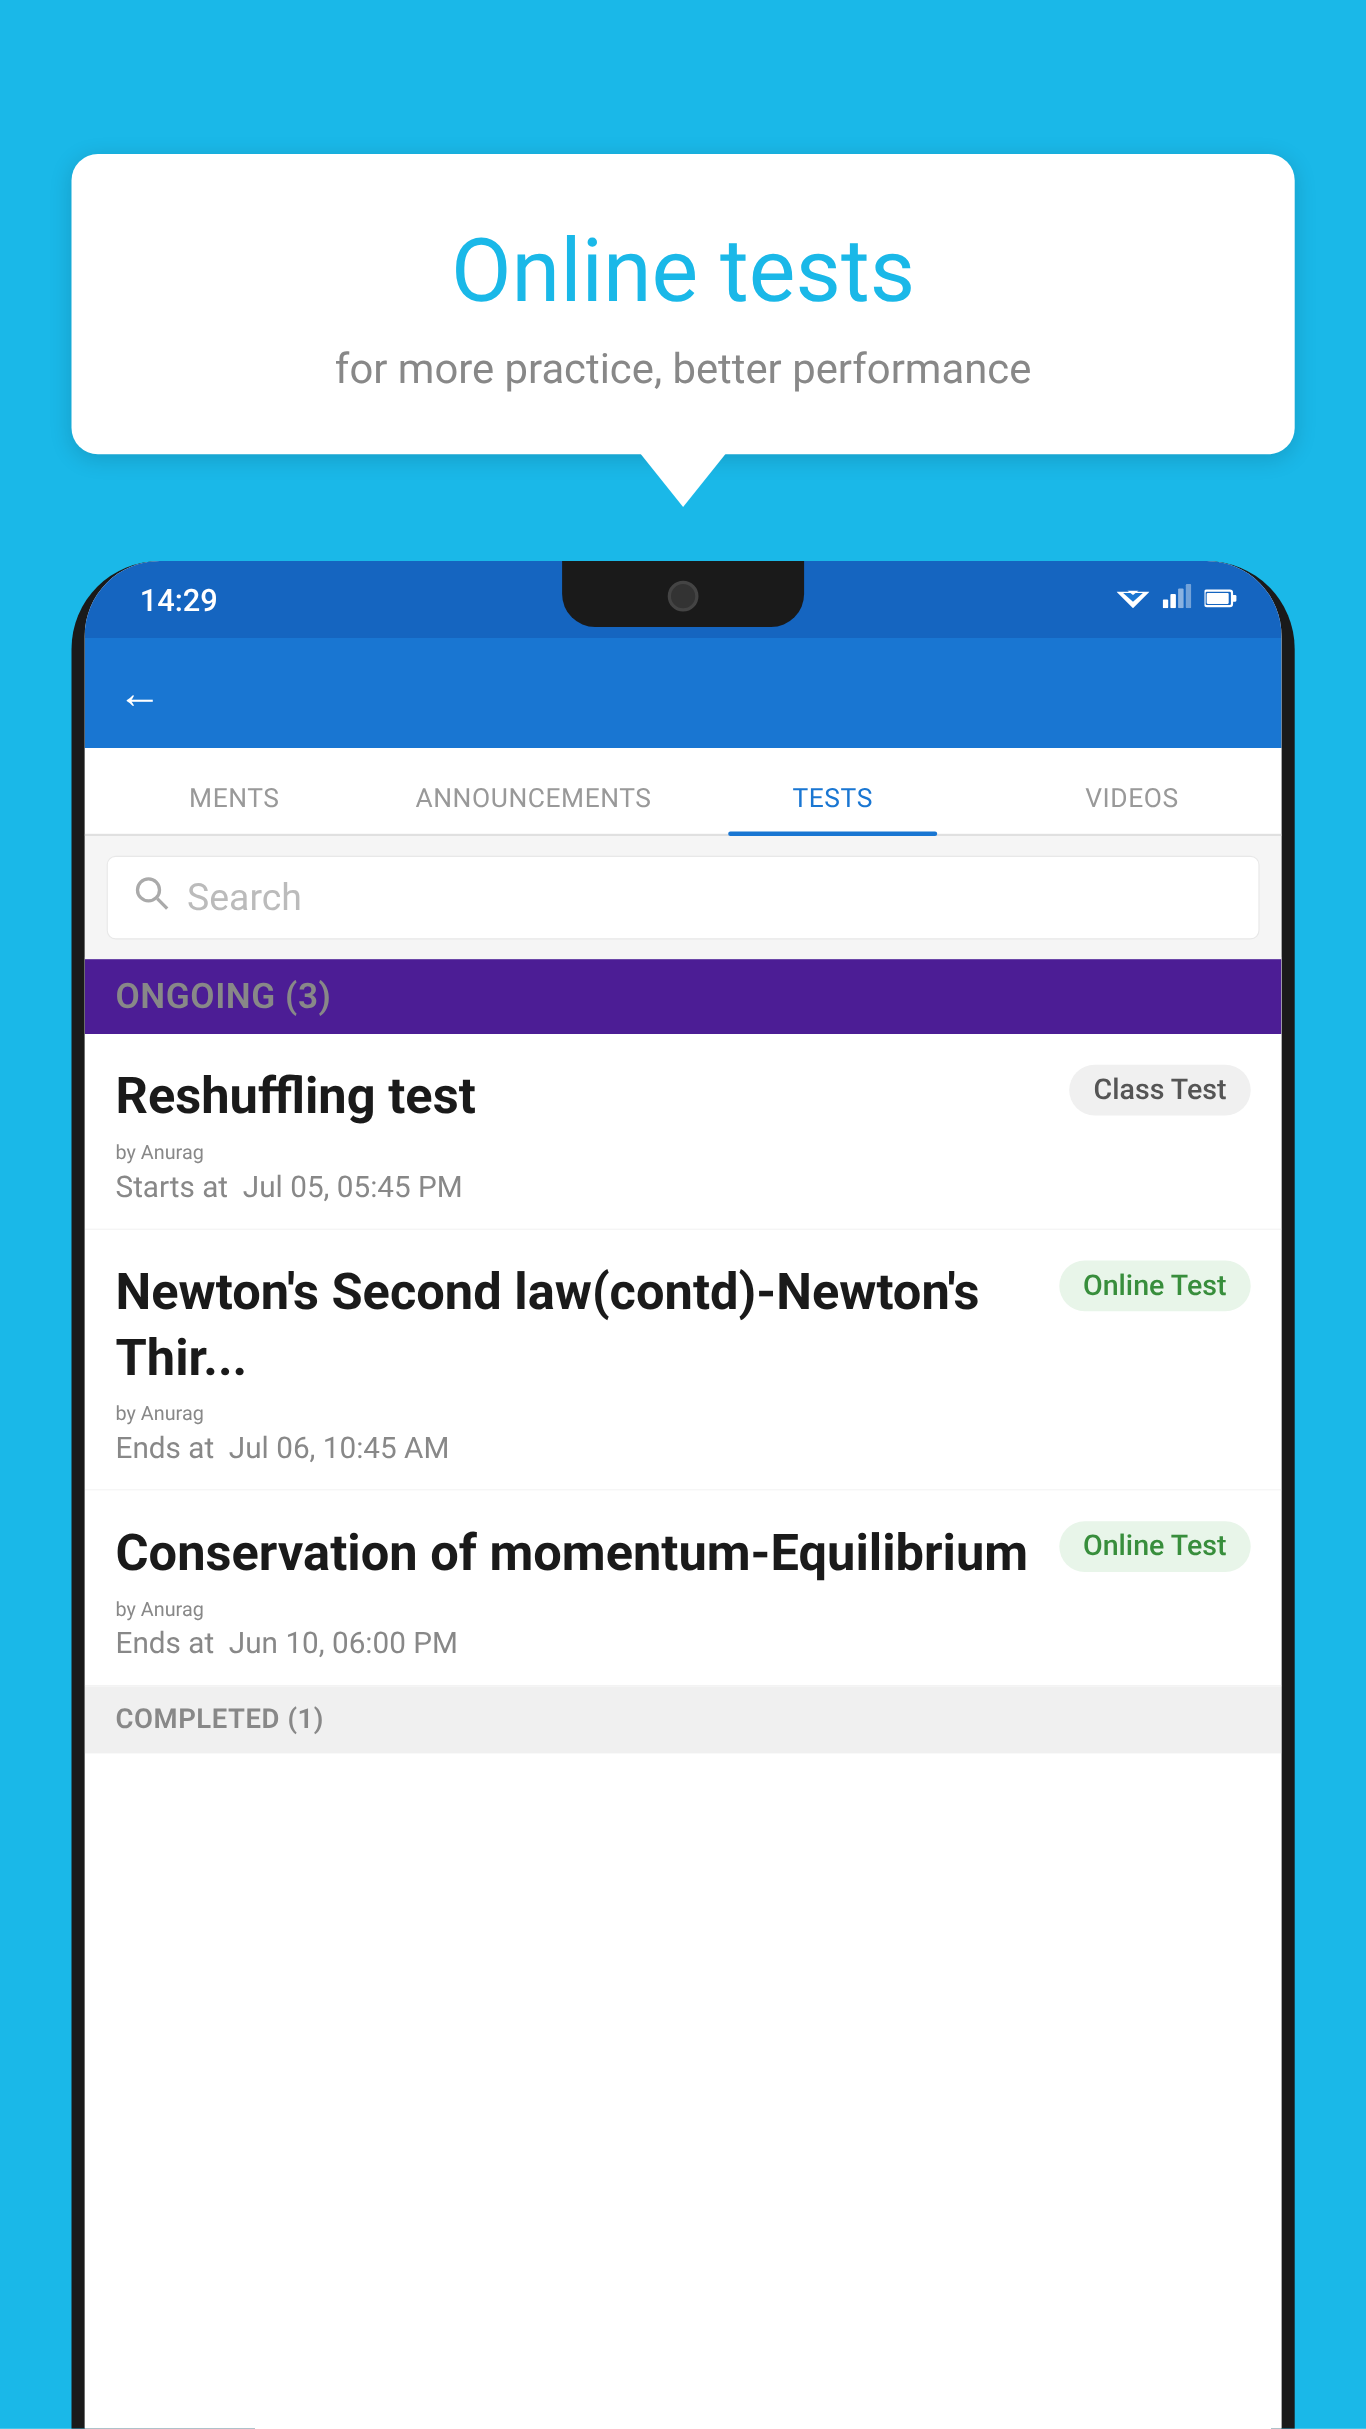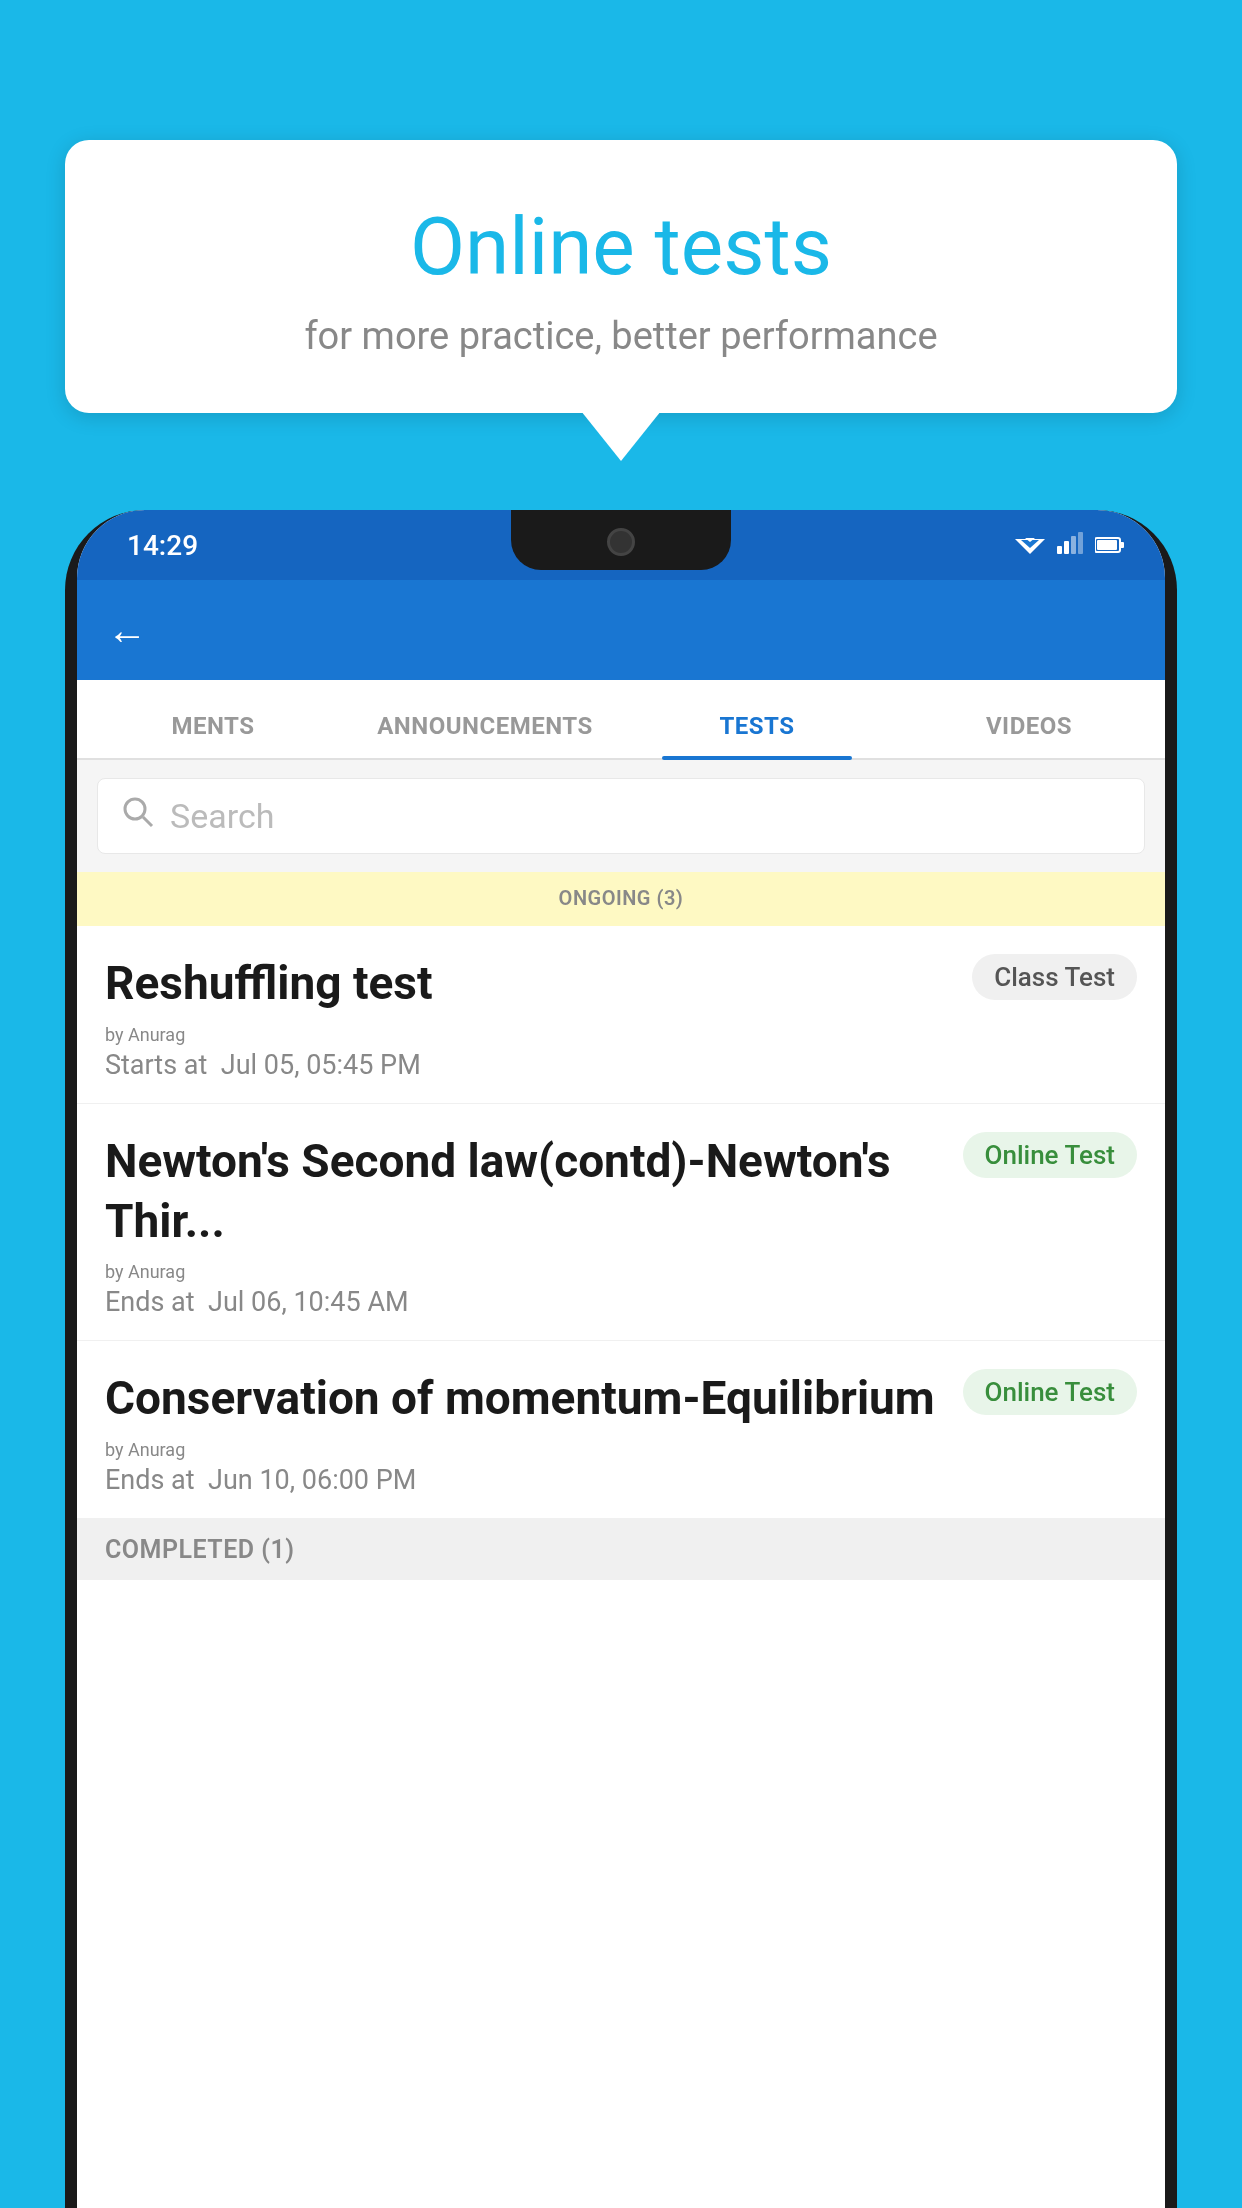--- a/index.html
+++ b/index.html
@@ -164,21 +164,21 @@
       align-items: flex-end;
       border-bottom: 2px solid #e0e0e0;
       z-index: 4;
     }
     .tab-item {
       flex: 1;
       text-align: center;
       padding-bottom: 18px;
       font-size: 24px;
       color: #999;
-      font-weight: 700;
+      font-weight: 400;
       letter-spacing: 0.5px;
       cursor: pointer;
       position: relative;
     }
     .tab-item.active {
       color: #1976d2;
     }
     .tab-item.active::after {
       content: '';
       position: absolute;
@@ -223,27 +223,26 @@
       position: absolute;
       top: 360px;
       left: 0;
       right: 0;
       bottom: 0;
       background: white;
       overflow: hidden;
     }
 
     .section-header {
-      background: #fef9c3;
+      background: #4c1d95;
       padding: 16px 28px;
-      font-size: 20px;
+      font-size: 32px;
       color: #888;
       font-weight: 600;
       letter-spacing: 0.5px;
-      text-align: center;
     }
 
     .test-item {
       padding: 28px 28px 22px;
       border-bottom: 1px solid #f0f0f0;
       position: relative;
       display: flex;
       flex-direction: column;
       background: white;
     }

